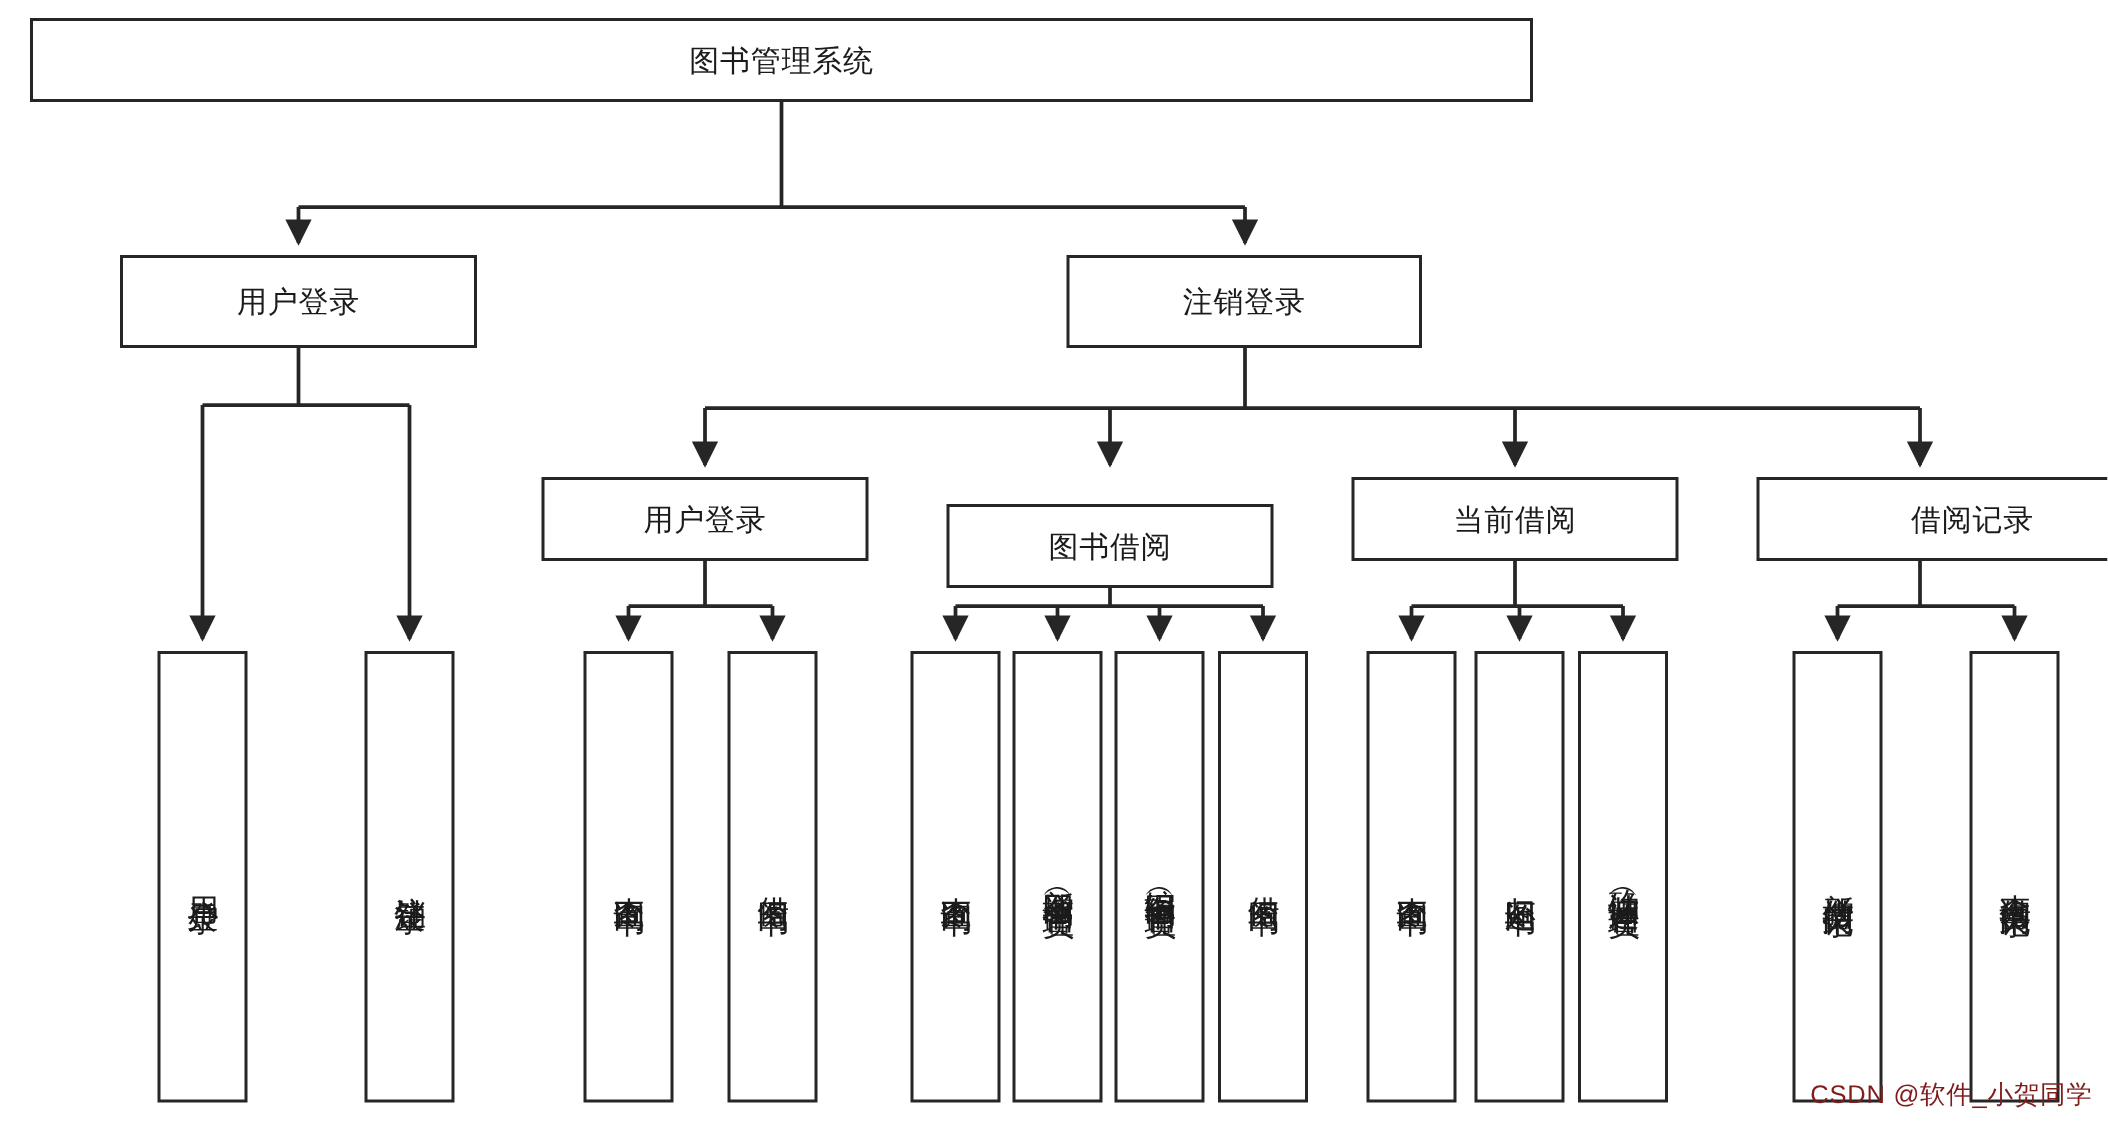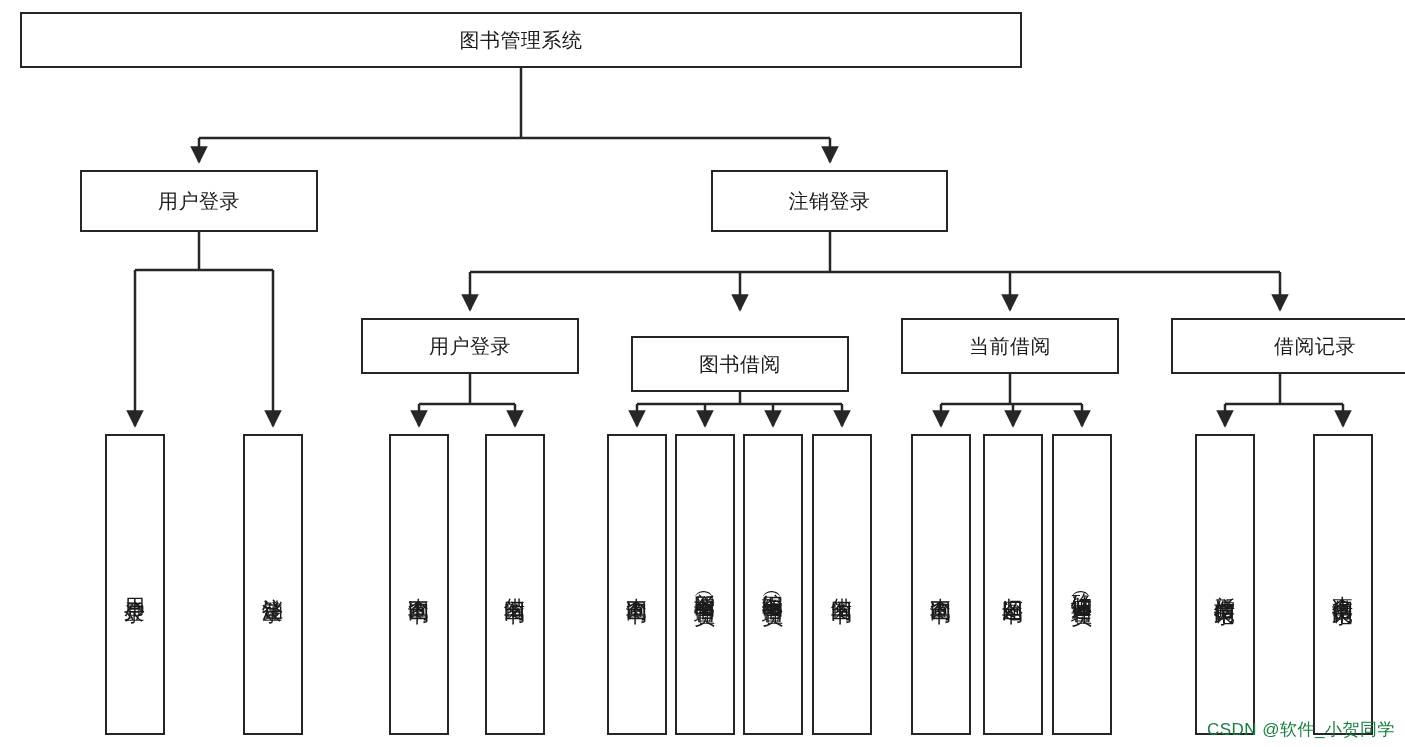--- a/index.html
+++ b/index.html
@@ -49,21 +49,21 @@
   .node.vert .vlabel {
     writing-mode: vertical-rl;
     text-orientation: upright;
     white-space: nowrap;
   }
   .watermark {
     position: absolute;
     right: 10px;
     bottom: 6px;
     font-size: 17px;
-    color: #15803d;
+    color: #7f1d1d;
     letter-spacing: 0.5px;
     user-select: none;
     white-space: nowrap;
   }
 </style>
 </head>
 <body>
 
 <div id="canvas">
 

